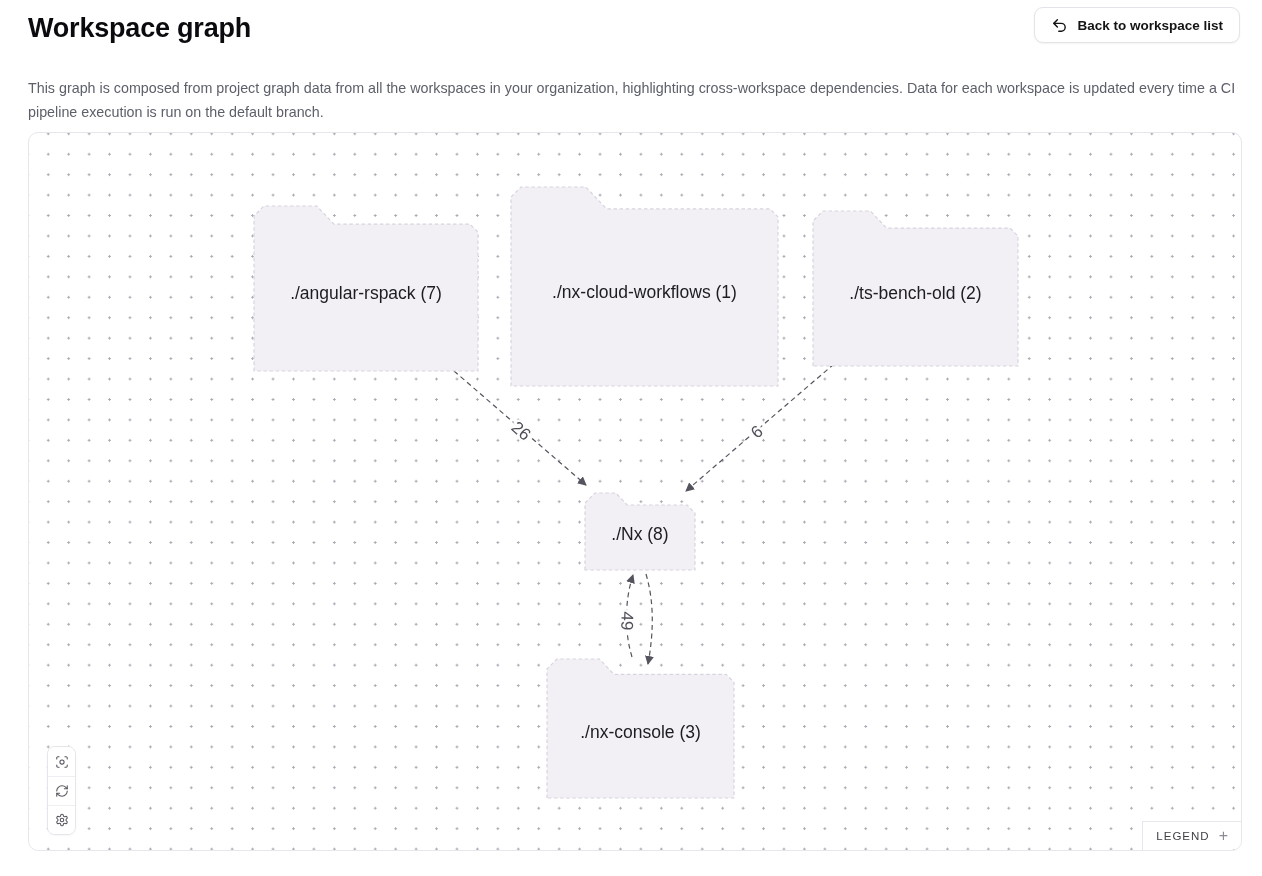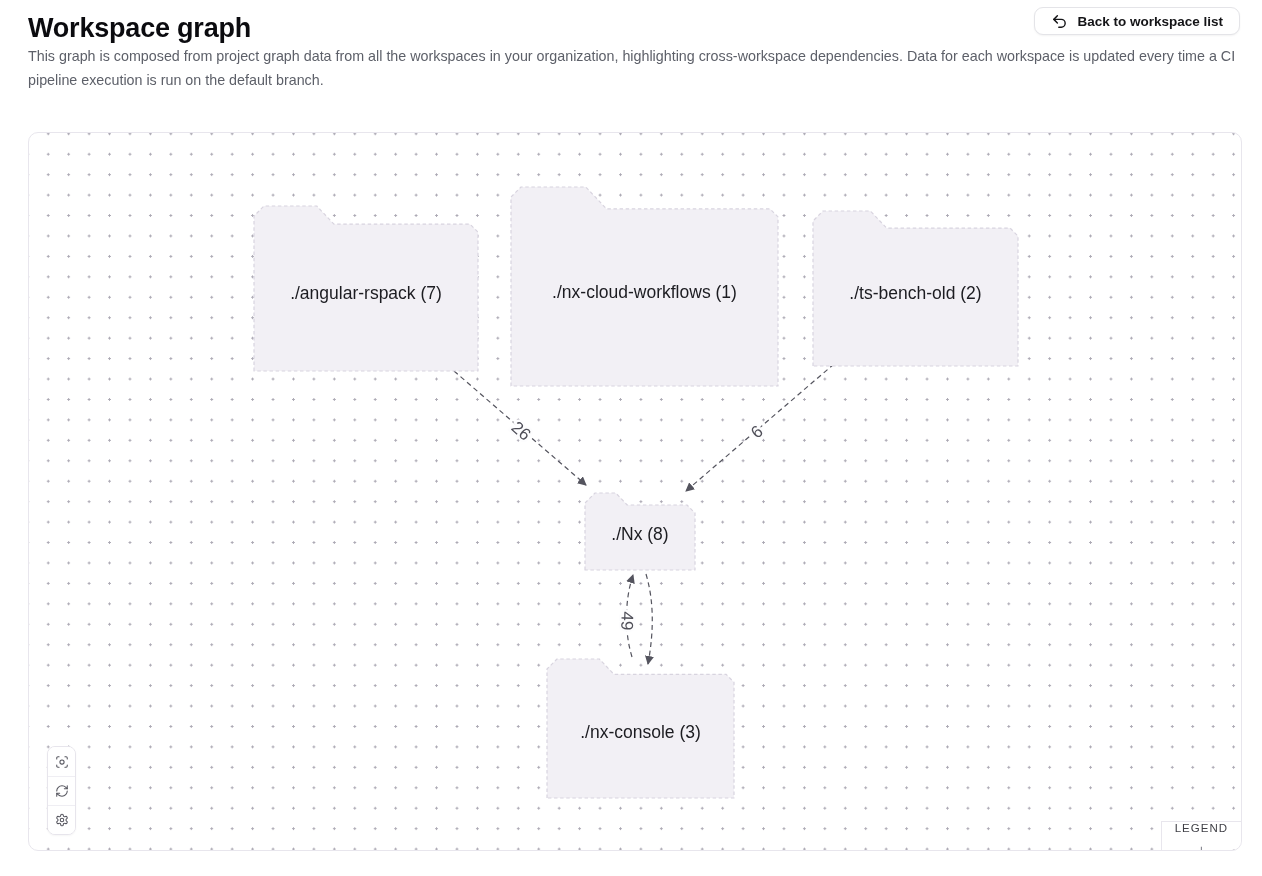--- a/index.html
+++ b/index.html
@@ -12,23 +12,23 @@
     --panel-border:#e8e6ed;
   }
   *{box-sizing:border-box;margin:0;padding:0;}
   html,body{width:1262px;height:876px;background:#ffffff;
     font-family:"Liberation Sans","DejaVu Sans",sans-serif;color:#111;}
   body{position:relative;overflow:hidden;}
 
   
   .page-header{position:absolute;left:28px;top:13px;right:22px;}
   h1{font-size:27px;font-weight:700;letter-spacing:-0.2px;color:#0b0b0f;}
-  .description{margin-top:0;width:1214px;font-size:14.3px;line-height:24px;color:#5d6069;}
+  .description{margin-top:32px;width:1214px;font-size:14.3px;line-height:24px;color:#5d6069;}
   .back-btn{position:absolute;right:0;top:-6px;display:flex;align-items:center;gap:9px;
-    height:28px;padding:0 16px;background:#fff;border:1px solid #e4e4e8;border-radius:9px;
+    height:36px;padding:0 16px;background:#fff;border:1px solid #e4e4e8;border-radius:9px;
     font-family:inherit;font-size:13.5px;font-weight:700;color:#141417;cursor:pointer;
     box-shadow:0 1px 2px rgba(16,16,20,.05);}
   .back-btn svg{display:block;}
 
   
   .graph-panel{position:absolute;left:28px;top:132px;width:1214px;height:719px;
     border:1px solid var(--panel-border);border-radius:10px;background:#fff;overflow:hidden;
     background-image:radial-gradient(var(--dot) 1.05px,transparent 1.15px);
     background-size:20.45px 20.45px;background-position:9px 11px;}
   .graph-svg{position:absolute;left:0;top:0;}
@@ -48,21 +48,21 @@
     display:flex;flex-direction:column;overflow:hidden;}
   .tool-btn{height:29px;display:flex;align-items:center;justify-content:center;background:#fff;
     border:none;cursor:pointer;}
   .tool-btn + .tool-btn{border-top:1px solid #efeef3;}
   .tool-btn svg{display:block;stroke:#55555e;}
 
   
   .legend-toggle{position:absolute;right:0;bottom:0;height:29px;padding:0 13px;
     display:flex;align-items:center;gap:9px;background:#fff;
     border-left:1px solid var(--panel-border);border-top:1px solid var(--panel-border);
-    border-bottom-right-radius:9px;cursor:pointer;flex-direction:column;}
+    border-bottom-right-radius:9px;cursor:pointer;}
   .legend-text{font-size:11.5px;font-weight:500;letter-spacing:1px;color:#3f3f46;}
   .legend-plus{font-size:16px;font-weight:400;color:#8b8b94;line-height:1;}
 </style>
 </head>
 <body>
 
 <header class="page-header">
   <h1>Workspace graph</h1>
   <button class="back-btn">
     <span>

